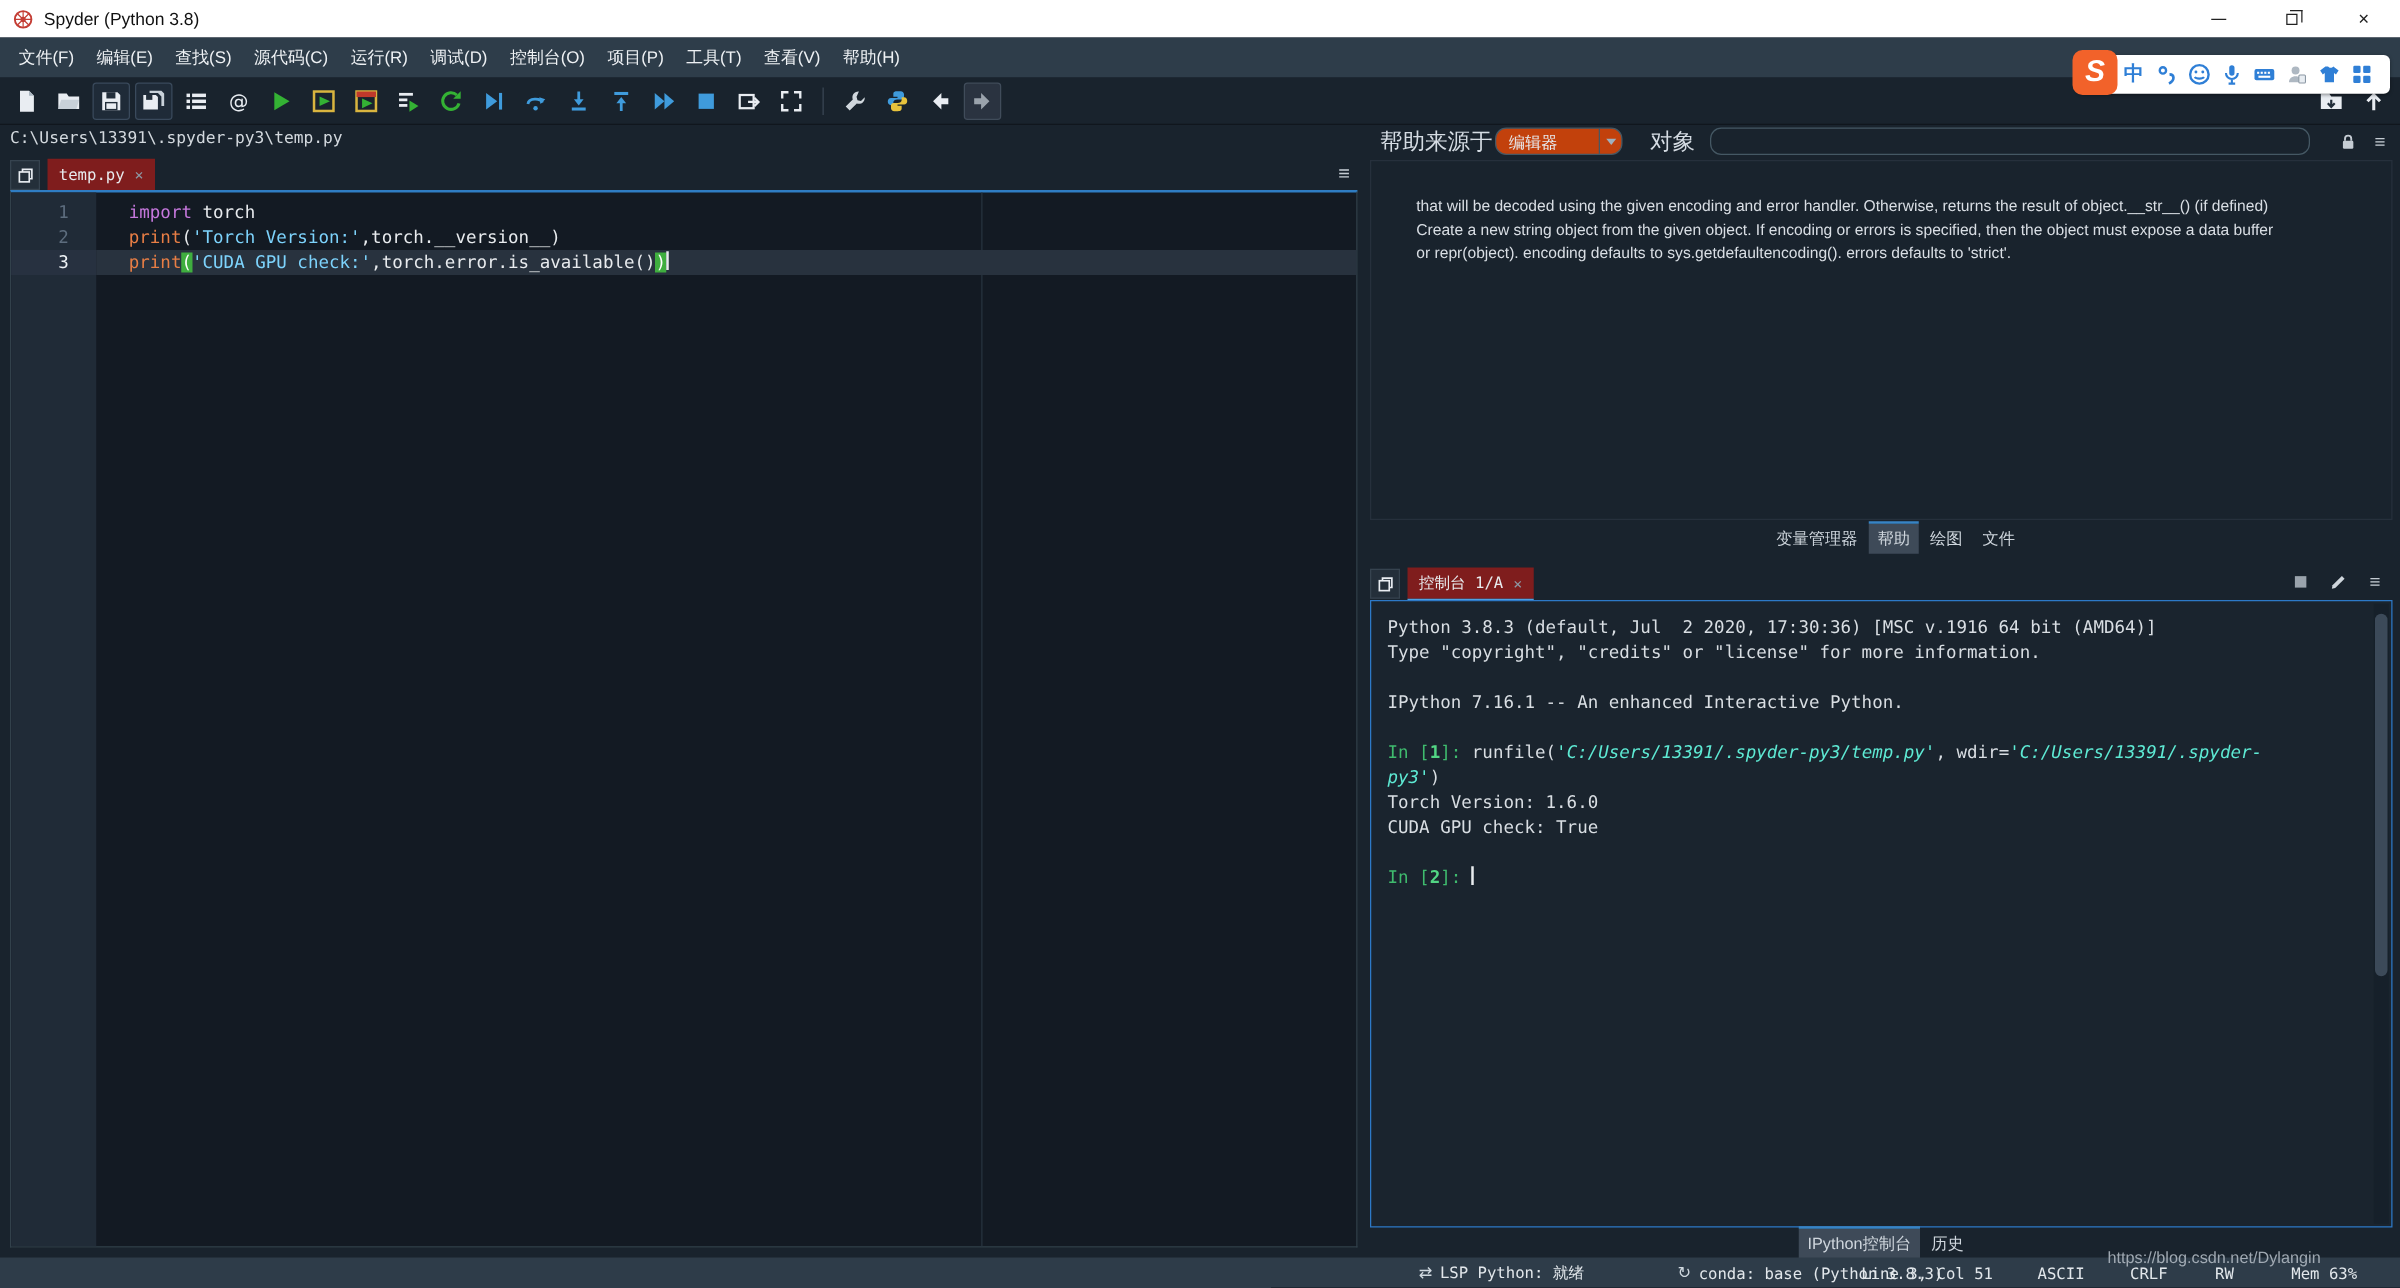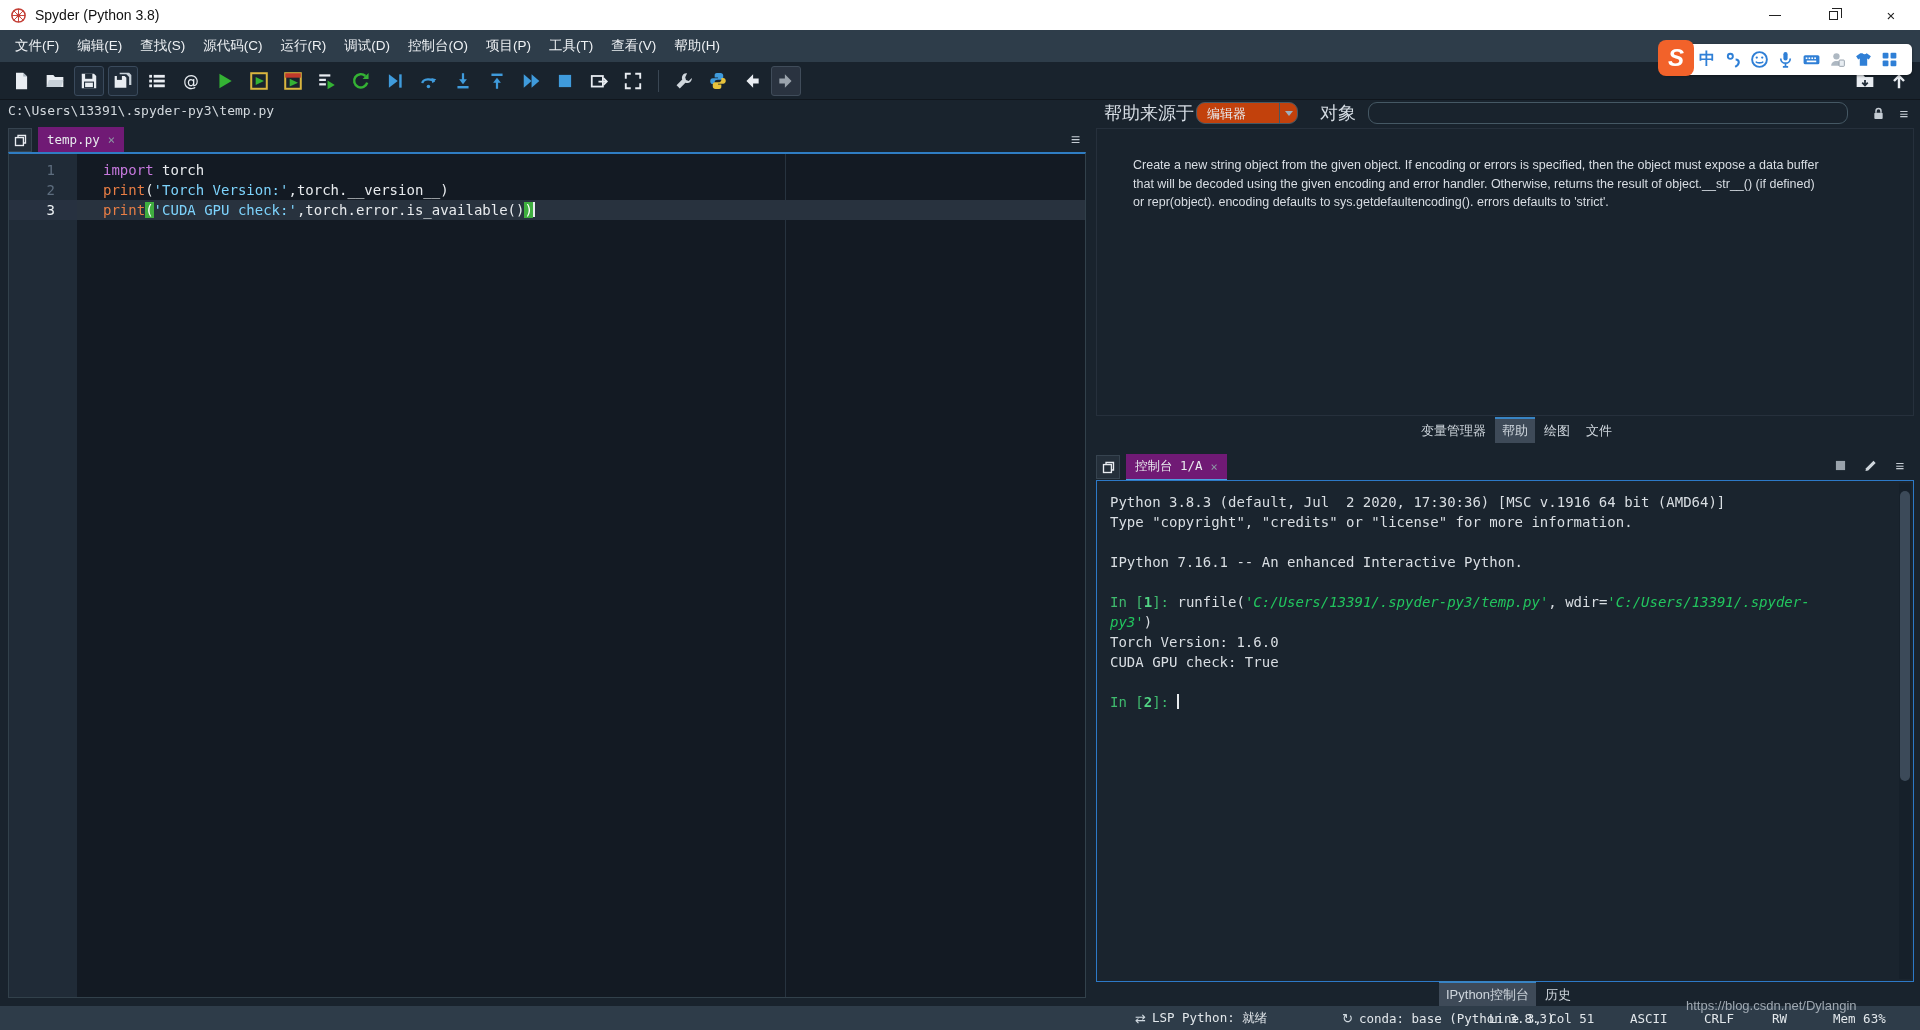--- a/index.html
+++ b/index.html
@@ -30,21 +30,21 @@
   .tb-btn.boxed{background:#1f2b38;border:1px solid #3a4a5c}
   .tb-btn.pressed{background:#2a3340;border:1px solid #404c5a}
   .tb-sep{width:1px;height:22px;background:#3a4754;margin:0 8px}
   #wd-combo{height:26px;width:1014px;margin-left:6px;background:#1c2734;border:1px solid #30404d;border-radius:3px;display:flex;align-items:center;padding-left:10px;font-family:"DejaVu Sans Mono",monospace;font-size:13.5px;color:#dce1e6}
   #toolbar .right-grp{position:absolute;right:4px;top:4px;display:flex}
   
   #editor-path{position:absolute;left:8px;top:103px;font-family:"DejaVu Sans Mono",monospace;font-size:13px;color:#d3d9de}
   #editor-tabbar{position:absolute;left:8px;top:124px;width:1078px;height:28px;display:flex;align-items:flex-end}
   .browse-btn{width:24px;height:24px;background:#242f3a;border:1px solid #36434f;display:flex;align-items:center;justify-content:center;margin-bottom:0}
   .browse-btn svg{width:15px;height:15px}
-  .tab{height:25px;background:#701a75;display:flex;align-items:center;padding:0 9px;margin-left:6px;font-family:"DejaVu Sans Mono",monospace;font-size:12.5px;color:#e8ebee;position:relative}
+  .tab{height:25px;background:#7f1d1d;display:flex;align-items:center;padding:0 9px;margin-left:6px;font-family:"DejaVu Sans Mono",monospace;font-size:12.5px;color:#e8ebee;position:relative}
   .tab .close{margin-left:8px;color:#8d99a5;font-size:12px}
   .tab.active::after{content:"";position:absolute;left:0;right:0;bottom:-2px;height:2px;background:#4ea1e0}
   .tabbar-menu{position:absolute;right:6px;bottom:4px;color:#c5ccd3;font-size:16px;line-height:1}
   #editor-frame{position:absolute;left:8px;top:152px;width:1078px;height:846px;background:#131a23;border:1px solid #32414B;border-top:2px solid #2f7dc3}
   #gutter-strip{position:absolute;left:0;top:0;bottom:0;width:68px;background:#202b37}
   #edge-line{position:absolute;left:776px;top:0;bottom:0;width:1px;background:#27333f}
   #code-rows{position:absolute;left:0;top:6px;right:0}
   .crow{height:20px;display:flex;font-family:"DejaVu Sans Mono",monospace;font-size:14px;line-height:20px}
   .crow .ln{width:68px;padding-right:22px;text-align:right;color:#5d6d7e}
   .crow.cur .ln{color:#eef2f5;background:#273140}
@@ -77,21 +77,21 @@
   
   #console-tabbar{position:absolute;left:1096px;top:452px;width:818px;height:27px;display:flex;align-items:flex-end}
   #console-hdr-icons{position:absolute;right:4px;bottom:4px;display:flex;align-items:center}
   #console-hdr-icons .hdr-ic{margin-left:10px}
   #console-frame{position:absolute;left:1096px;top:480px;width:818px;height:502px;background:#1a242e;border:1px solid #2d79c7}
   #console-lines{position:absolute;left:13px;top:11px;right:20px}
   .cline{font-family:"DejaVu Sans Mono",monospace;font-size:14px;line-height:20px;white-space:pre;color:#d9dee3;min-height:20px}
   .cs-p{color:#d9dee3}
   .cs-in{color:#3fbb6e;font-weight:normal}
   .cs-inb{color:#52d584;font-weight:bold}
-  .cs-s{color:#22c55e;font-style:italic}
+  .cs-s{color:#5eead4;font-style:italic}
   #console-scrollbar{position:absolute;right:2px;top:2px;width:12px;bottom:2px;background:#16202a}
   #console-thumb{position:absolute;left:1px;top:8px;width:10px;height:290px;background:#3c4a59;border-radius:5px}
   #console-bottom-tabs{position:absolute;left:1096px;top:983px;width:818px;height:17px;display:flex;align-items:flex-start;padding-left:343px}
   
   #statusbar{position:absolute;left:0;top:1006px;width:1920px;height:24px;background:#2e3c49}
   .st-item{position:absolute;top:0;height:24px;display:flex;align-items:center;color:#e2e7eb;font-family:"DejaVu Sans Mono",monospace;font-size:12.5px;white-space:pre}
   .st-item .ic{margin-right:6px;font-size:13px;color:#cfd8df;font-family:"DejaVu Sans",sans-serif}
   #watermark{position:absolute;left:1686px;top:998px;color:#aab3bc;font-size:13px;opacity:.92;z-index:60;white-space:nowrap}
 </style>
 </head>
@@ -408,22 +408,22 @@
     <svg viewBox="0 0 18 18">
         <rect x="4" y="8" width="10" height="7.5" rx="1.2" fill="#c5ccd3"></rect>
         <path d="M6 8V6a3 3 0 0 1 6 0v2" stroke="#c5ccd3" stroke-width="1.8" fill="none"></path>
       </svg>
   </span>
   <span class="hdr-ic">≡</span>
 </div>
 
 <div id="help-frame">
   <div id="help-doc">
+      <div>that will be decoded using the given encoding and error handler. Otherwise, returns the result of object.__str__() (if defined)</div>
       <div>Create a new string object from the given object. If encoding or errors is specified, then the object must expose a data buffer</div>
-      <div>that will be decoded using the given encoding and error handler. Otherwise, returns the result of object.__str__() (if defined)</div>
       <div>or repr(object). encoding defaults to sys.getdefaultencoding(). errors defaults to 'strict'.</div>
     </div>
 </div>
 
 <div id="pane-tabs">
     <div class="pane-tab">变量管理器</div>
     <div class="pane-tab active">帮助</div>
     <div class="pane-tab">绘图</div>
     <div class="pane-tab">文件</div>
   </div>

